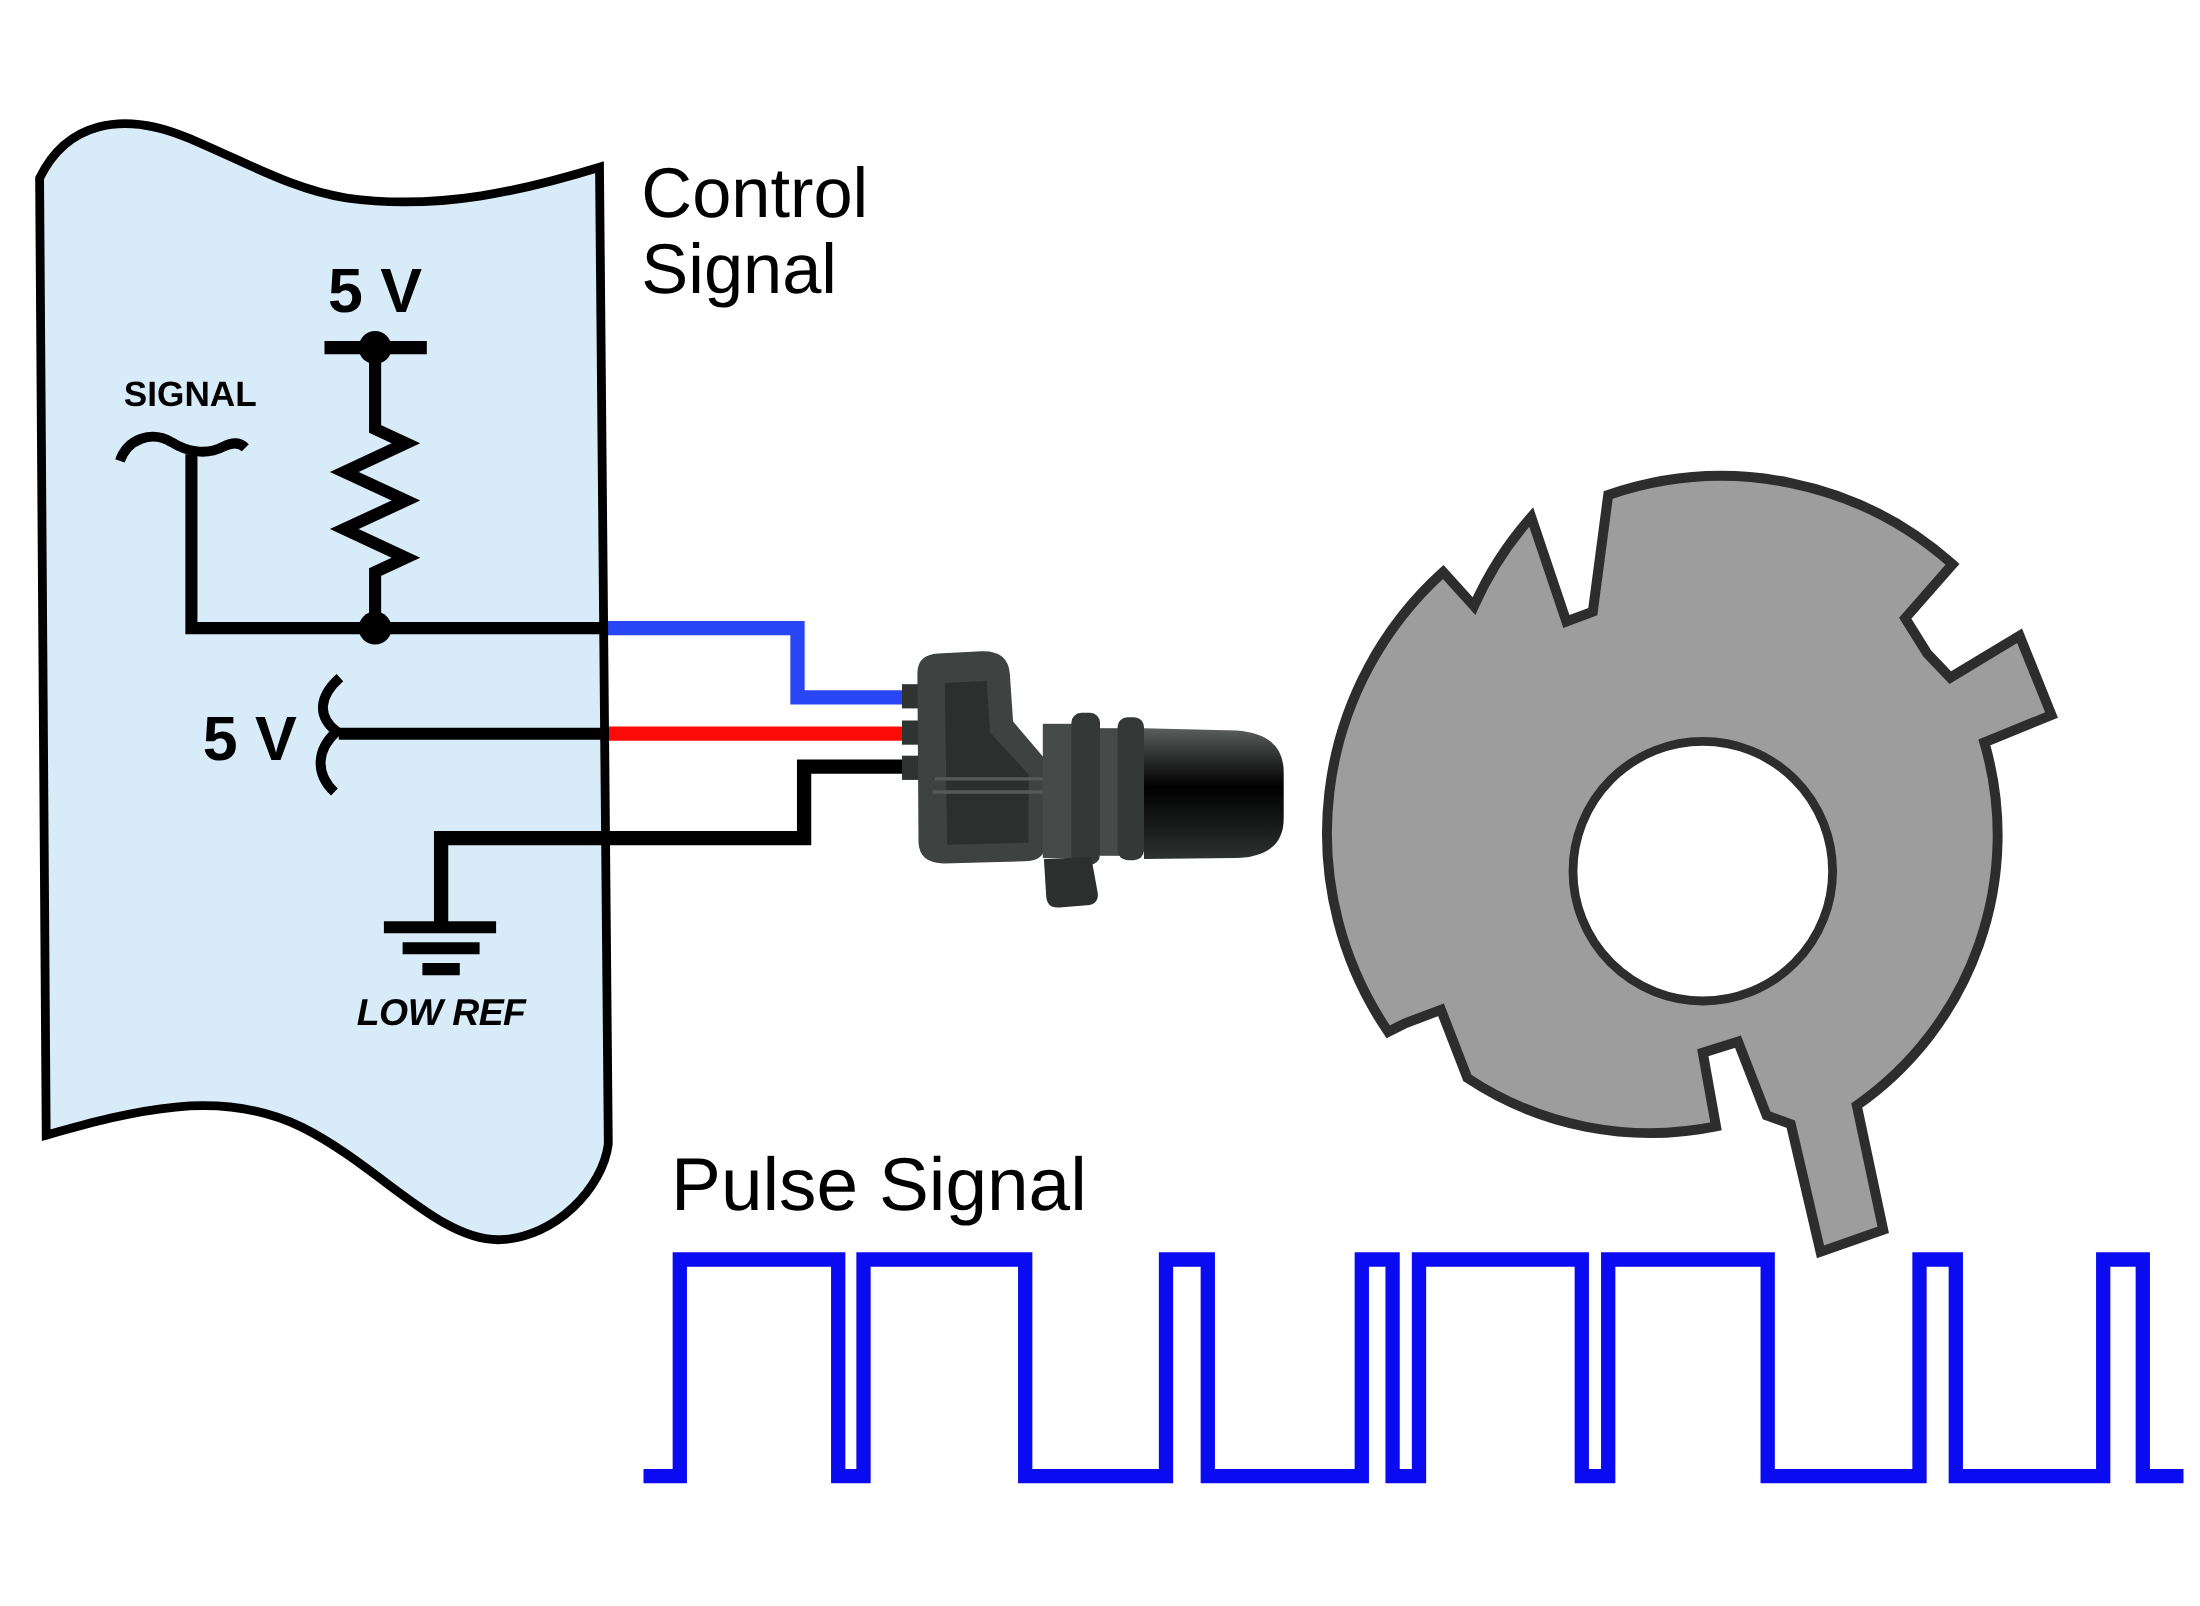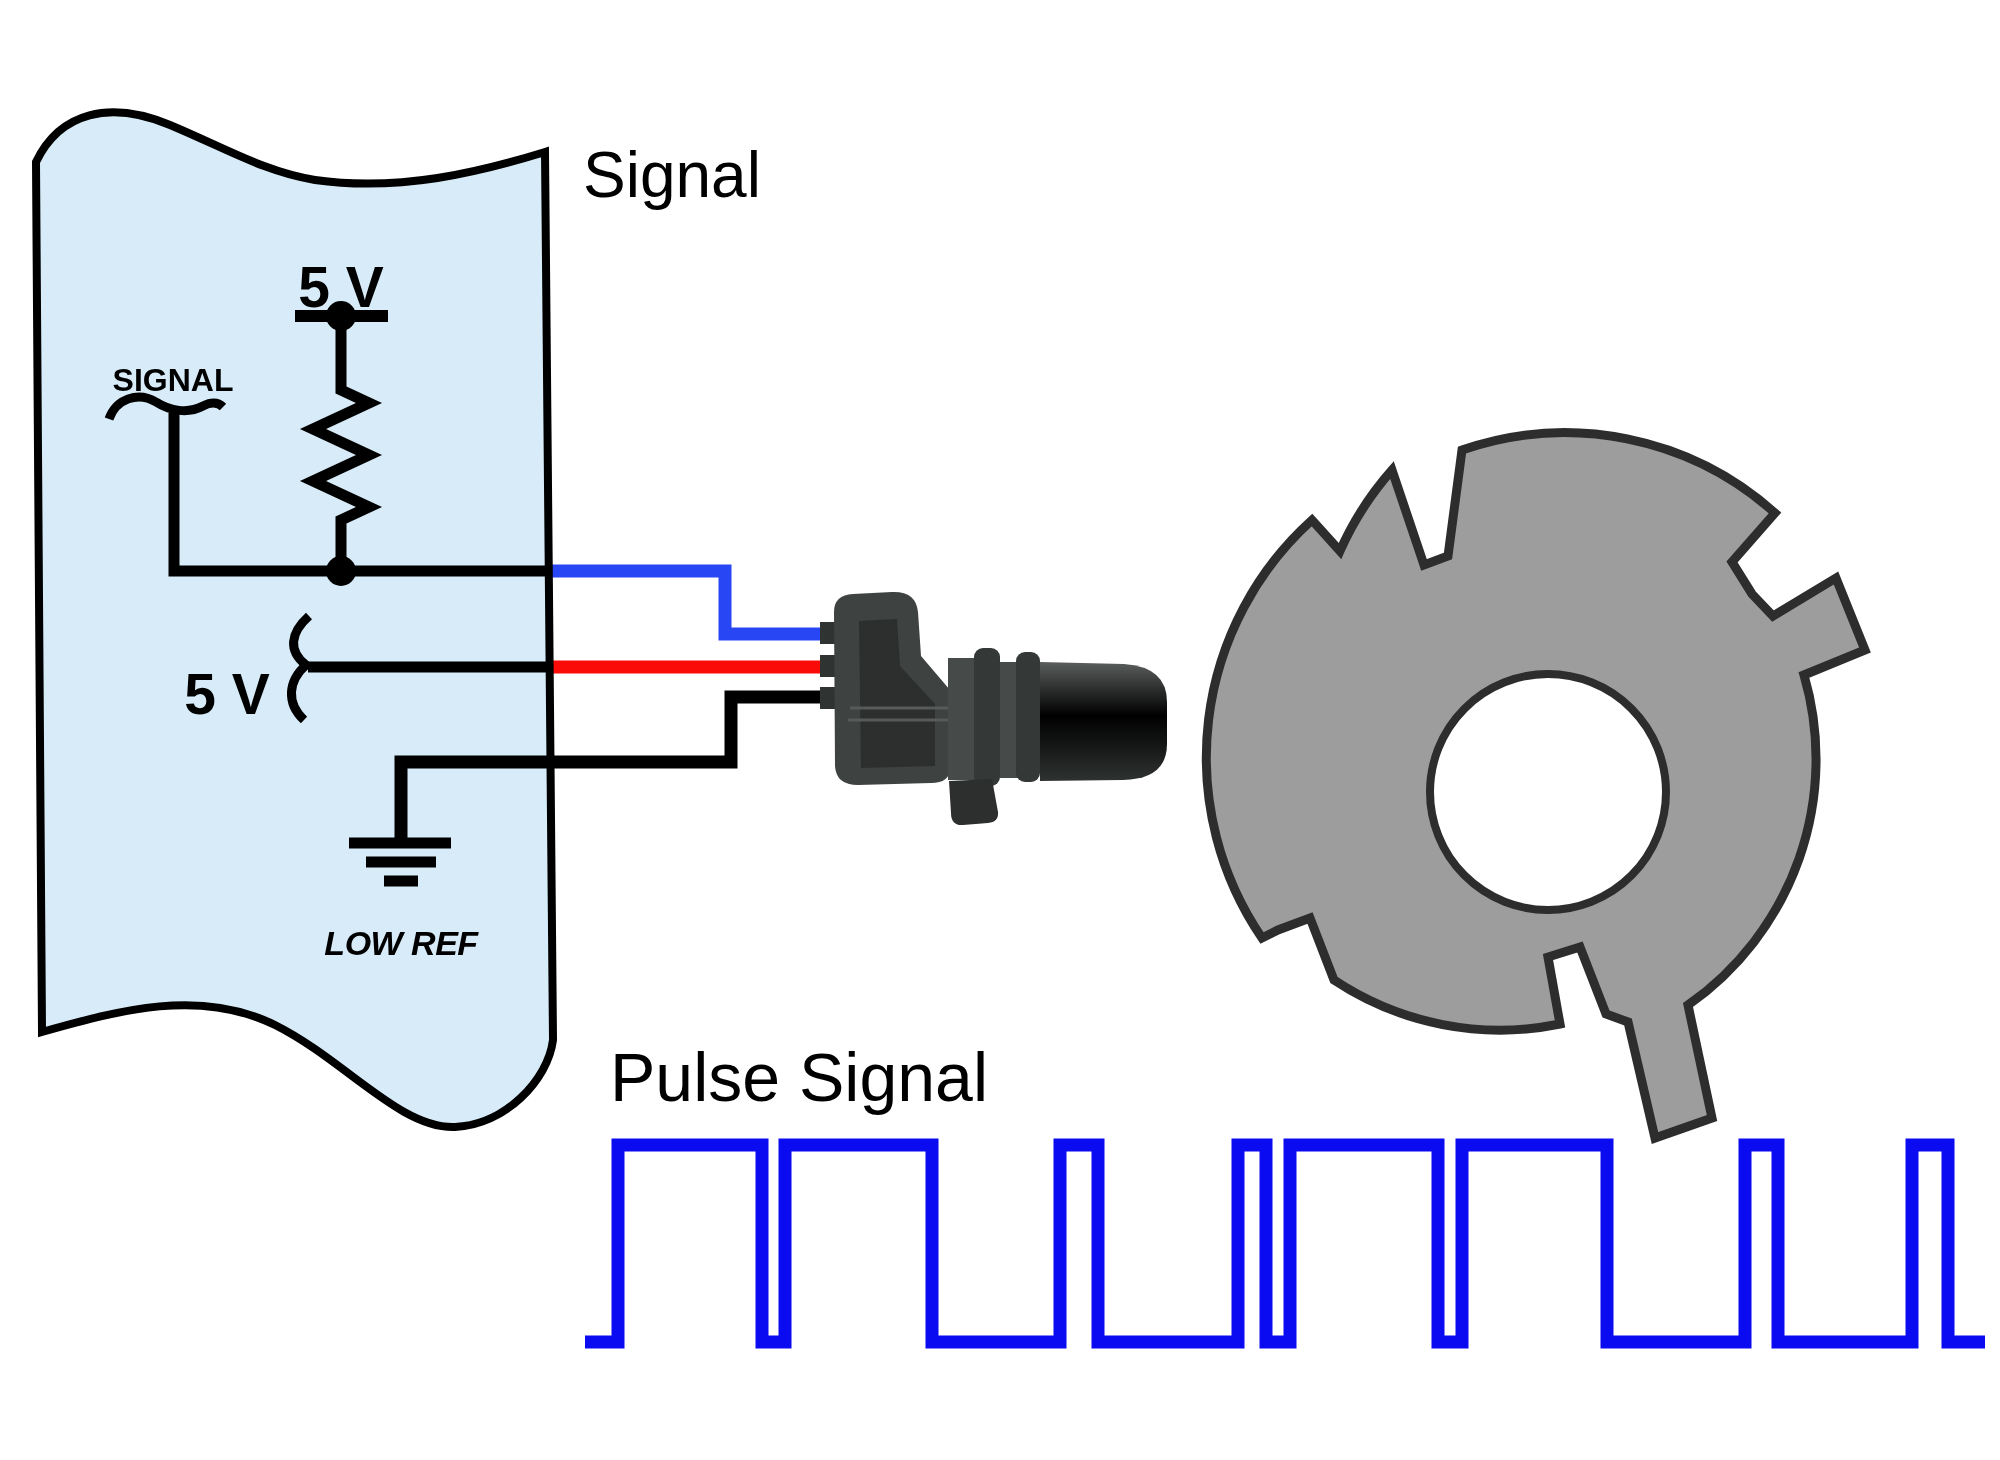--- a/index.html
+++ b/index.html
@@ -5,21 +5,21 @@
   html,body{margin:0;padding:0;background:#fff;}
   .stage{
     position:relative;
     width:2000px;height:1460px;
     background:var(--bg,#ffffff);
     font-family:"Liberation Sans", sans-serif;
     overflow:hidden;
   }
   .stage svg{position:absolute;left:0;top:0;}
   .lbl{position:absolute;color:var(--text,#000);white-space:nowrap;}
-  .lbl.centered{transform:translateX(-50%);text-align:right;margin-top:22px;}
+  .lbl.centered{transform:translateX(-50%);text-align:right;}
   #lbl-control-module{left:583px;top:141px;font-size:64px;line-height:69px;font-weight:400;}
   #lbl-supply-top{left:341px;top:232px;font-size:57px;font-weight:700;}
   #lbl-signal{left:173px;top:340px;font-size:32px;font-weight:700;}
   #lbl-supply-side{left:227px;top:639px;font-size:57px;font-weight:700;}
   #lbl-low-ref{left:401px;top:902px;font-size:34px;font-weight:700;letter-spacing:-0.5px;font-style:italic;}
   #lbl-pulse{left:610px;top:1038px;font-size:68px;font-weight:400;}
 
   .module-fill{fill:var(--module-fill,#d7ecf8);stroke:none;}
   .module-border{fill:none;stroke:var(--line-black,#000);stroke-width:8;}
   .blk{stroke:var(--line-black,#000);fill:none;stroke-linecap:butt;stroke-linejoin:miter;}
@@ -100,20 +100,21 @@
            L 1340,551
            A 315 315 0 0 1 1392,470
            L 1424,565 L 1448,556 Z"></path>
       <circle class="wheel-hole" cx="1548" cy="792" r="118"></circle>
     </g>
 
     <polyline class="pulse" points="585,1342 618,1342 618,1145 762,1145 762,1342 785,1342 785,1145 932,1145 932,1342 1060,1342 1060,1145 1098,1145 1098,1342 1238,1342 1238,1145 1266,1145 1266,1342 1290,1342 1290,1145 1438,1145 1438,1342 1462,1342 1462,1145 1607,1145 1607,1342 1745,1342 1745,1145 1778,1145 1778,1342 1912,1342 1912,1145 1948,1145 1948,1342 1985,1342" stroke="#0b0bf2"></polyline>
   </svg>
 
   <div class="lbl" id="lbl-control-module">
+    <div>Control</div>
     <div>Signal</div>
   </div>
   <div class="lbl centered" id="lbl-supply-top">5 V</div>
   <div class="lbl centered" id="lbl-signal">SIGNAL</div>
   <div class="lbl centered" id="lbl-supply-side">5 V</div>
   <div class="lbl centered" id="lbl-low-ref">LOW REF</div>
   <div class="lbl" id="lbl-pulse">Pulse Signal</div>
 
 </div>
 

